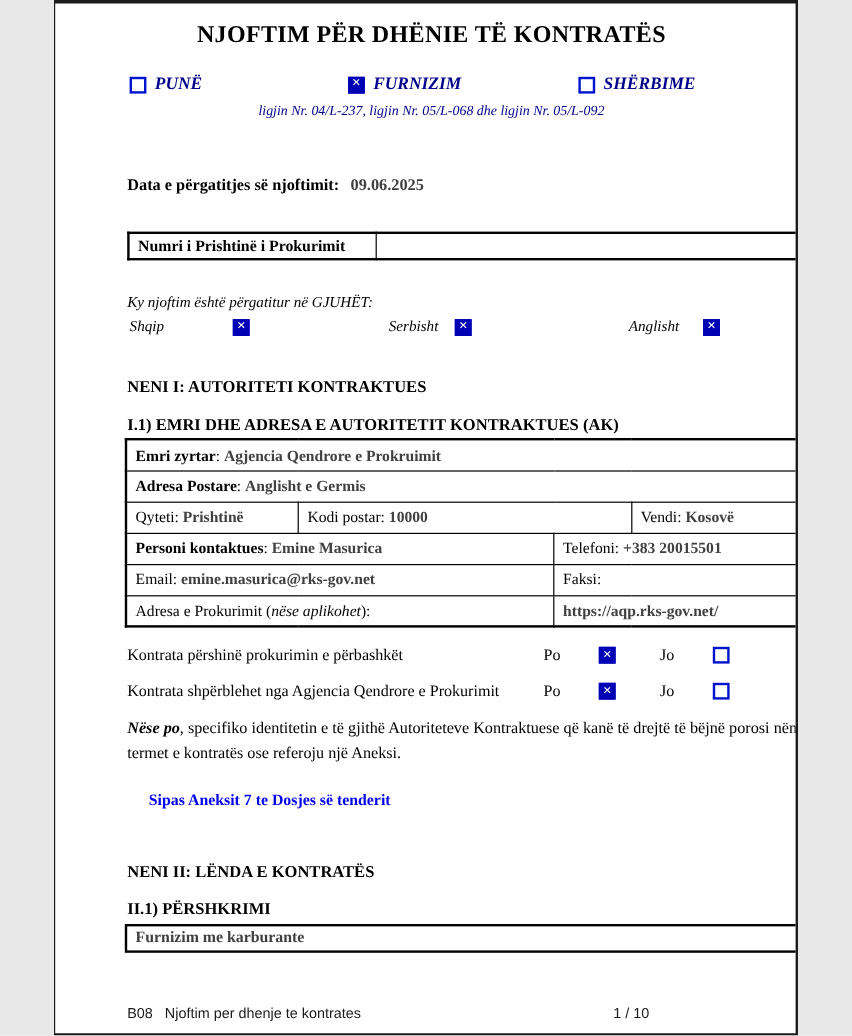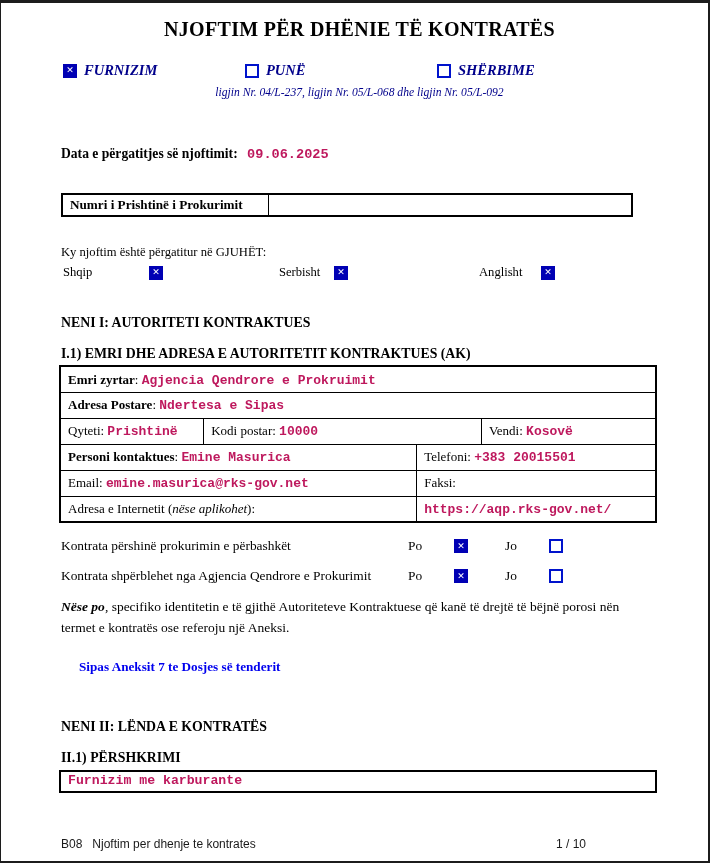--- a/index.html
+++ b/index.html
@@ -1,19 +1,19 @@
 <!DOCTYPE html>
 <html><head>
 <meta charset="utf-8">
 <style>
   * { box-sizing: border-box; }
   html,body { margin:0; padding:0; background:#e8e8e8; }
   .page {
     position: relative;
-    width: 710px; height: 863px;
+    width: 620px; height: 863px;
     margin: 0 auto;
     background: #ffffff;
     border-top: 3px solid #1c1c1c;
     border-left: 1px solid #1c1c1c;
     border-right: 2px solid #1c1c1c;
     border-bottom: 2px solid #1c1c1c;
     font-family: "Liberation Serif", "DejaVu Serif", serif;
     color: #000;
     overflow: hidden;
   }
@@ -52,33 +52,33 @@
     font-family: "DejaVu Sans", sans-serif;
   }
 
   .legal {
     text-align: center; font-style: italic;
     color: #00008b; font-size: 11.6px; line-height: 1.5;
     margin: 2px 8px 0 8px;
   }
 
   .date-row { margin-top: 45px; font-size: 13.6px; font-weight: bold; }
-  .val { color: #be185d; font-weight: bold; font-family: Liberation Mono, monospace; }
+  .val { color: #404040; font-weight: bold; }
 
   table { border-collapse: collapse; }
   .proc-table {
     margin-top: 31px;
     width: 572px;
     border: 2px solid #000;
     font-size: 13.2px;
   }
   .proc-table td { border: 1px solid #000; padding: 2px 7px; height: 22px; }
   .proc-table td.lbl { width: 206px; font-weight: bold; }
 
-  .lang-block { margin-top: 28px; font-size: 12.6px; }
+  .lang-block { margin-top: 28px; font-size: 12.6px; font-style: italic; }
   .lang-row { display: flex; margin-top: 5px; align-items: center; margin-left: 2px; }
   .lang-item { display: flex; align-items: center; }
   .lang-item:nth-child(1) { width: 216px; }
   .lang-item:nth-child(2) { width: 200px; }
   .lang-item:nth-child(1) .lang-label { width: 86px; }
   .lang-item:nth-child(2) .lang-label { width: 55px; }
   .lang-item:nth-child(3) .lang-label { width: 62px; }
 
   .sec-heading { font-size: 13.8px; font-weight: bold; margin-top: 35px; }
   .sub-heading { font-size: 13.8px; font-weight: bold; margin-top: 15px; }
@@ -126,26 +126,26 @@
 </head>
 <body>
 
 <div class="page">
   <div class="content">
 
     <div class="doc-title">NJOFTIM PËR DHËNIE TË KONTRATËS</div>
 
     <div class="type-row">
       <div class="type-item">
+        <span class="cb"></span>
+        <span class="type-label">PUNË</span>
+      </div>
+      <div class="type-item">
         <span class="cb checked"></span>
         <span class="type-label">FURNIZIM</span>
-      </div>
-      <div class="type-item">
-        <span class="cb"></span>
-        <span class="type-label">PUNË</span>
       </div>
       <div class="type-item">
         <span class="cb"></span>
         <span class="type-label">SHËRBIME</span>
       </div>
     </div>
 
     <div class="legal">
       <div>ligjin Nr. 04/L-237, ligjin Nr. 05/L-068 dhe ligjin Nr. 05/L-092</div>
     </div>
@@ -195,21 +195,21 @@
       <tbody>
           <tr>
         <td colspan="4">
           <span class="b">Emri zyrtar</span><span>: </span>
           <span class="val">Agjencia Qendrore e Prokruimit</span>
         </td>
       </tr>
       <tr>
         <td colspan="4">
           <span class="b">Adresa Postare</span><span>: </span>
-          <span class="val">Ndertesa e Sipas</span>
+          <span class="val">Anglisht e Germis</span>
         </td>
       </tr>
       <tr>
         <td>
           <span>Qyteti:</span>
           <span class="val">Prishtinë</span>
         </td>
         <td colspan="2">
           <span>Kodi postar:</span>
           <span class="val">10000</span>
@@ -234,21 +234,21 @@
           <span>Email:</span>
           <span class="val">emine.masurica@rks-gov.net</span>
         </td>
         <td colspan="2">
           <span>Faksi:</span>
           <span class="val"></span>
         </td>
       </tr>
       <tr>
         <td colspan="2">
-          <span>Adresa e Internetit (</span><span class="it">nëse aplikohet</span><span>):</span>
+          <span>Adresa e Prokurimit (</span><span class="it">nëse aplikohet</span><span>):</span>
         </td>
         <td colspan="2">
           <span class="val">https://aqp.rks-gov.net/</span>
         </td>
       </tr>
     </tbody>
       </table>
 
     <div class="q-block">
       <div class="q-row">

